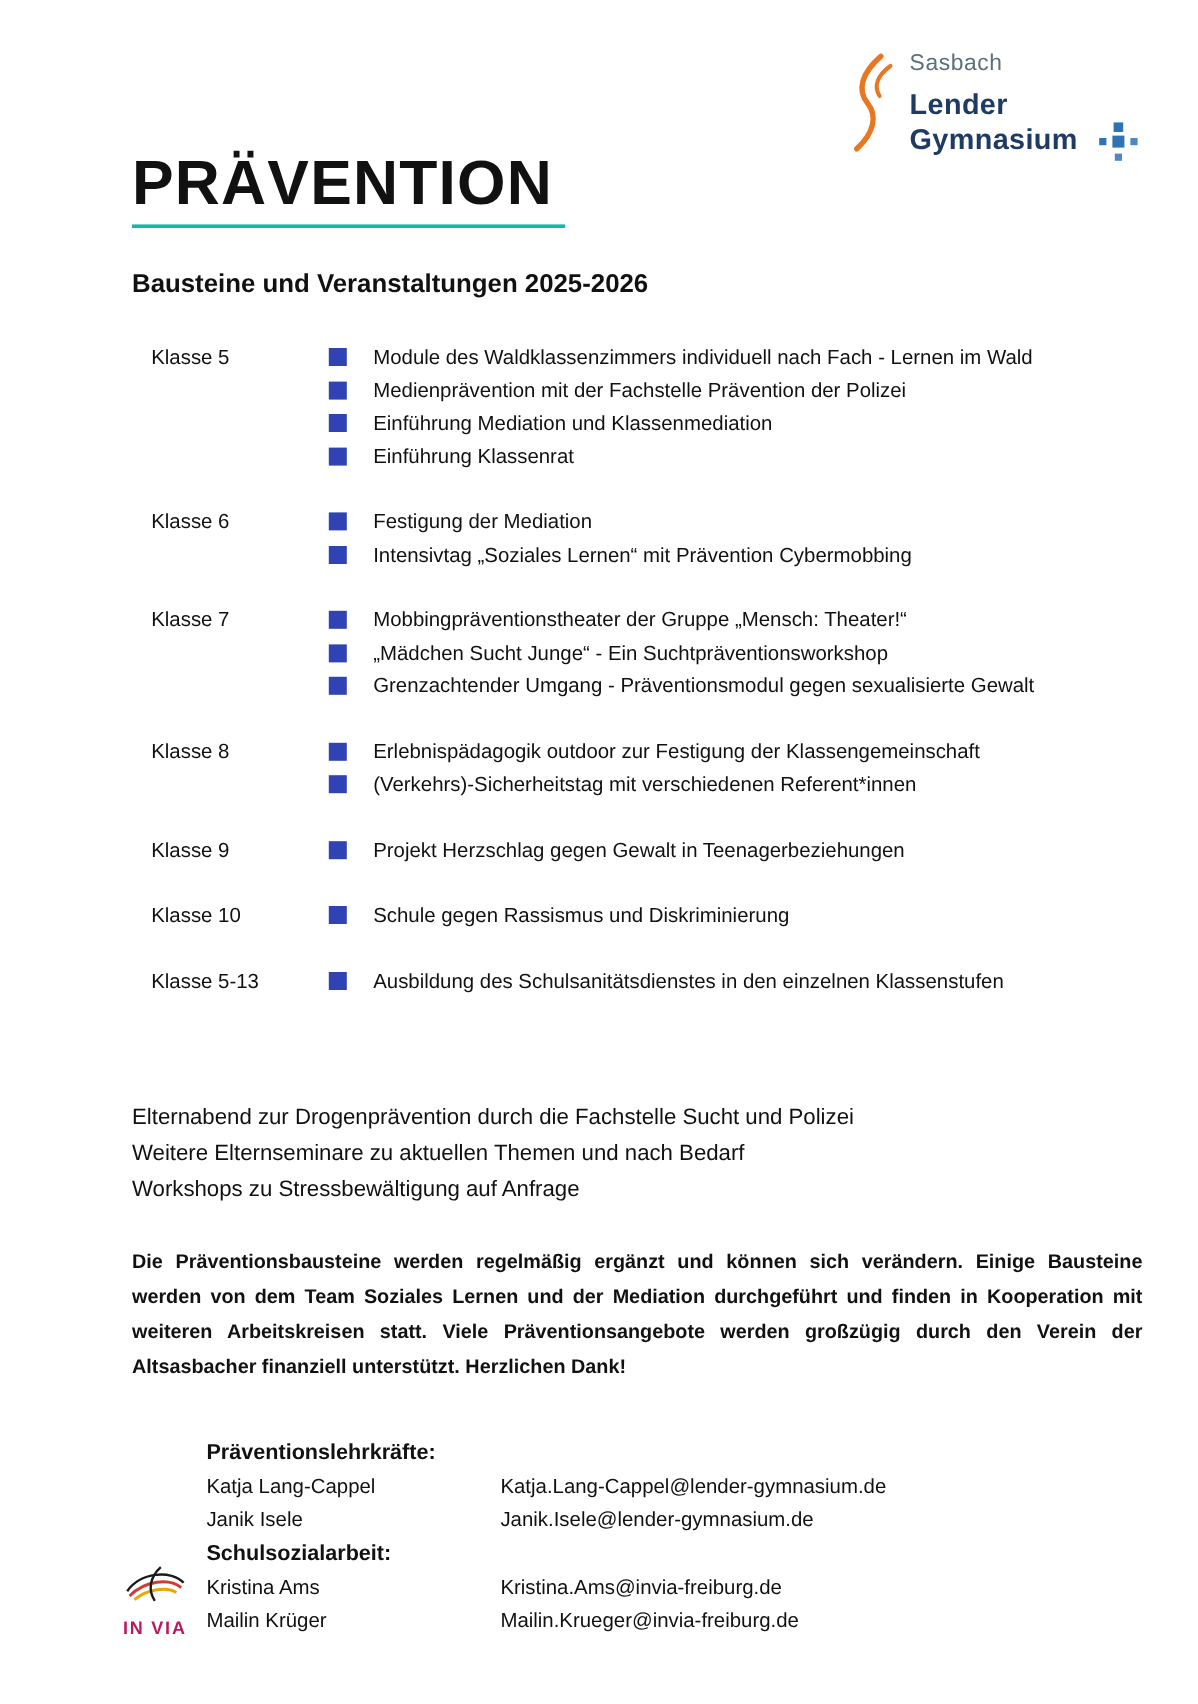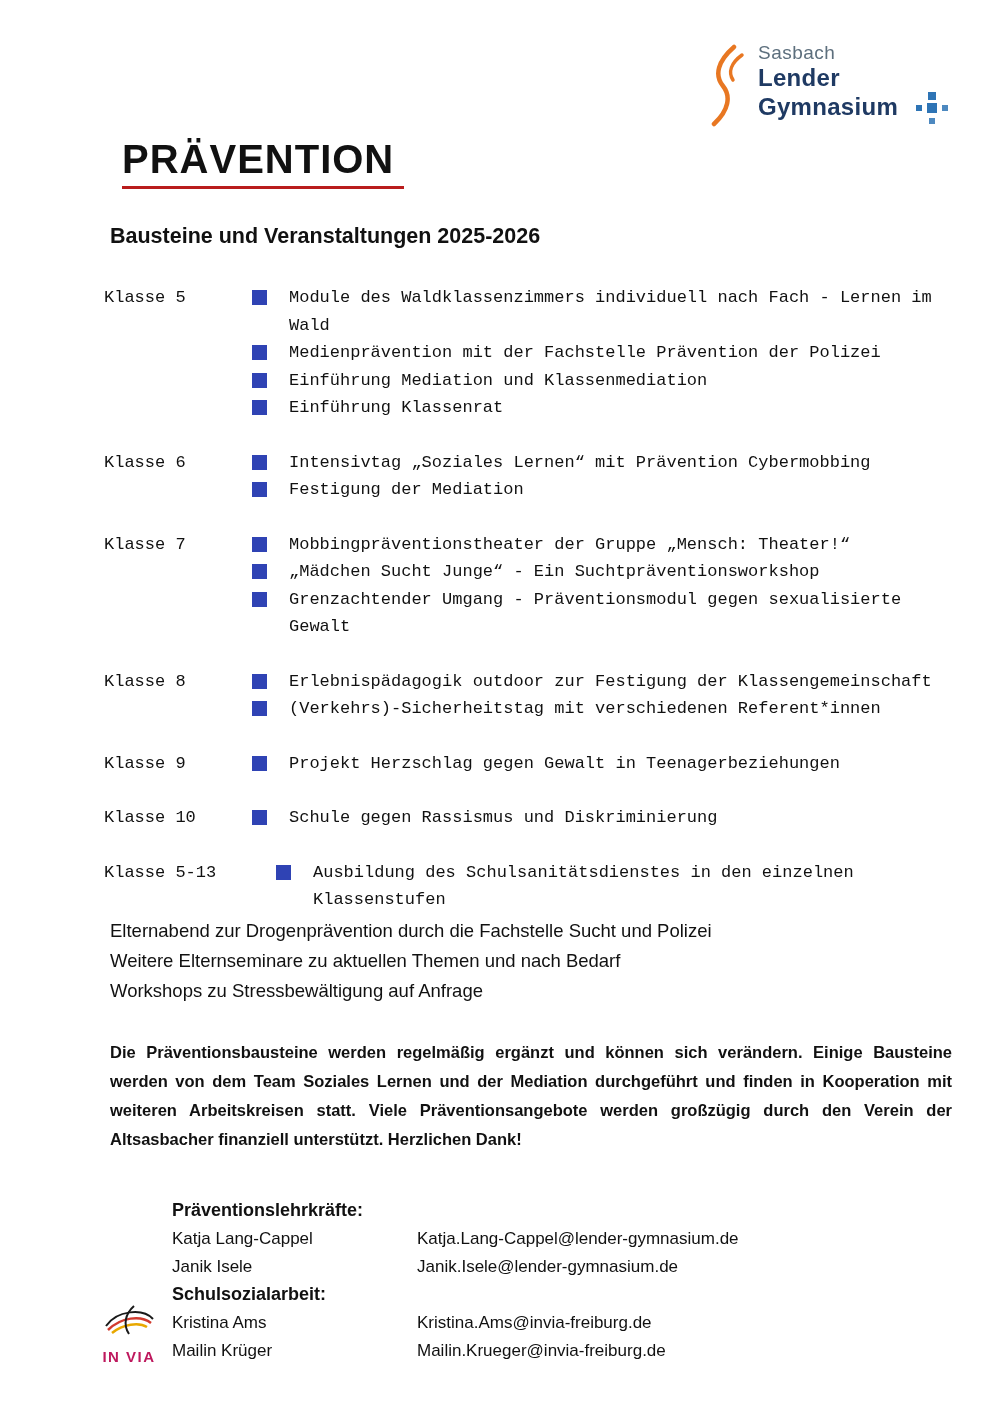--- a/index.html
+++ b/index.html
@@ -11,50 +11,50 @@
     height: 1420px;
     background: #ffffff;
     font-family: "Liberation Sans", sans-serif;
     color: #111111;
     overflow: hidden;
   }
 
   
   .logo { position: absolute; top: 42px; left: 706px; display: flex; align-items: flex-start; gap: 12px; }
   .logo-swoosh { margin-top: 2px; flex: none; }
-  .logo-town { font-size: 19px; color: var(--logo-gray, #5d6f7d); letter-spacing: .5px; margin-bottom: 1px; }
+  .logo-town { font-size: 19px; color: var(--logo-gray, #5d6f7d); letter-spacing: .5px; margin-bottom: 11px; }
   .logo-name { font-size: 24px; font-weight: bold; color: var(--logo-blue, #1f3a63); line-height: 1.12; letter-spacing: .3px; }
   .logo-row { display: flex; align-items: center; gap: 18px; }
   .dots { position: relative; width: 32px; height: 32px; flex: none; }
   .dots span { position: absolute; background: var(--dots-blue, #2e74b5); }
   .dots .d1 { width: 8px;  height: 8px;  left: 12px; top: 0; }
   .dots .d2 { width: 6px;  height: 6px;  left: 0;    top: 13px; }
   .dots .d3 { width: 10px; height: 10px; left: 11px; top: 11px; }
   .dots .d4 { width: 6px;  height: 6px;  left: 26px; top: 13px; opacity: .85; }
   .dots .d5 { width: 6px;  height: 6px;  left: 13px; top: 26px; opacity: .85; }
 
   
   .title {
     position: absolute; top: 126px; left: 110px;
-    margin: 12px;
-    font-size: 40px; font-weight: bold; letter-spacing: 1px;
+    margin: 0;
+    font-size: 52px; font-weight: bold; letter-spacing: 1px;
     line-height: 1.05;
-    border-bottom: 3px solid #b91c1c;
+    border-bottom: 3px solid #14b8a6;
     padding: 0 10px 6px 0;
   }
   .subtitle {
     position: absolute; top: 224px; left: 110px;
     margin: 0;
     font-size: 21.5px; font-weight: bold;
   }
 
   
-  .sections { position: absolute; top: 284px; left: 104px; width: 852px; font-family: Liberation Mono, monospace; }
+  .sections { position: absolute; top: 284px; left: 126px; width: 852px; }
   .section { display: flex; margin-bottom: 27px; }
-  .section:last-child { margin-bottom: 0; gap: 24px; }
+  .section:last-child { margin-bottom: 0; }
   .section-label { width: 148px; flex: none; font-size: 17px; line-height: 27.5px; }
   .section-items { flex: 1; }
   .item { display: flex; line-height: 27.5px; }
   .bullet { width: 15px; height: 15px; background: var(--bullet, #2f43b4); margin: 6px 22px 0 0; flex: none; }
   .item-text { font-size: 17px; }
 
   
   .extra { position: absolute; top: 916px; left: 110px; font-size: 18.5px; line-height: 30px; }
 
   
@@ -127,25 +127,25 @@
             <span class="item-text">Einführung Klassenrat</span>
           </div>
       </div>
     </div>
 
     <div class="section">
       <div class="section-label">Klasse 6</div>
       <div class="section-items">
         <div class="item">
             <span class="bullet"></span>
+            <span class="item-text">Festigung der Mediation</span>
+          </div>
+        <div class="item">
+            <span class="bullet"></span>
             <span class="item-text">Intensivtag „Soziales Lernen“ mit Prävention Cybermobbing</span>
-          </div>
-        <div class="item">
-            <span class="bullet"></span>
-            <span class="item-text">Festigung der Mediation</span>
           </div>
       </div>
     </div>
 
     <div class="section">
       <div class="section-label">Klasse 7</div>
       <div class="section-items">
         <div class="item">
             <span class="bullet"></span>
             <span class="item-text">Mobbingpräventionstheater der Gruppe „Mensch: Theater!“</span>

